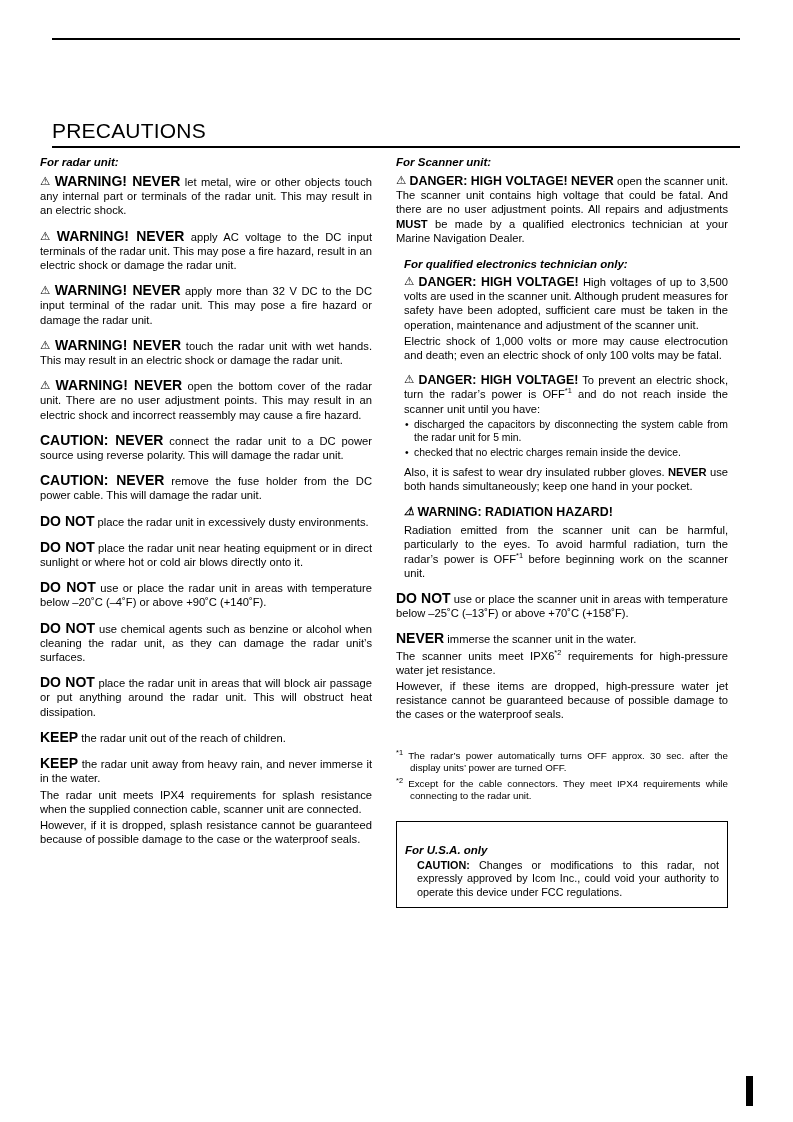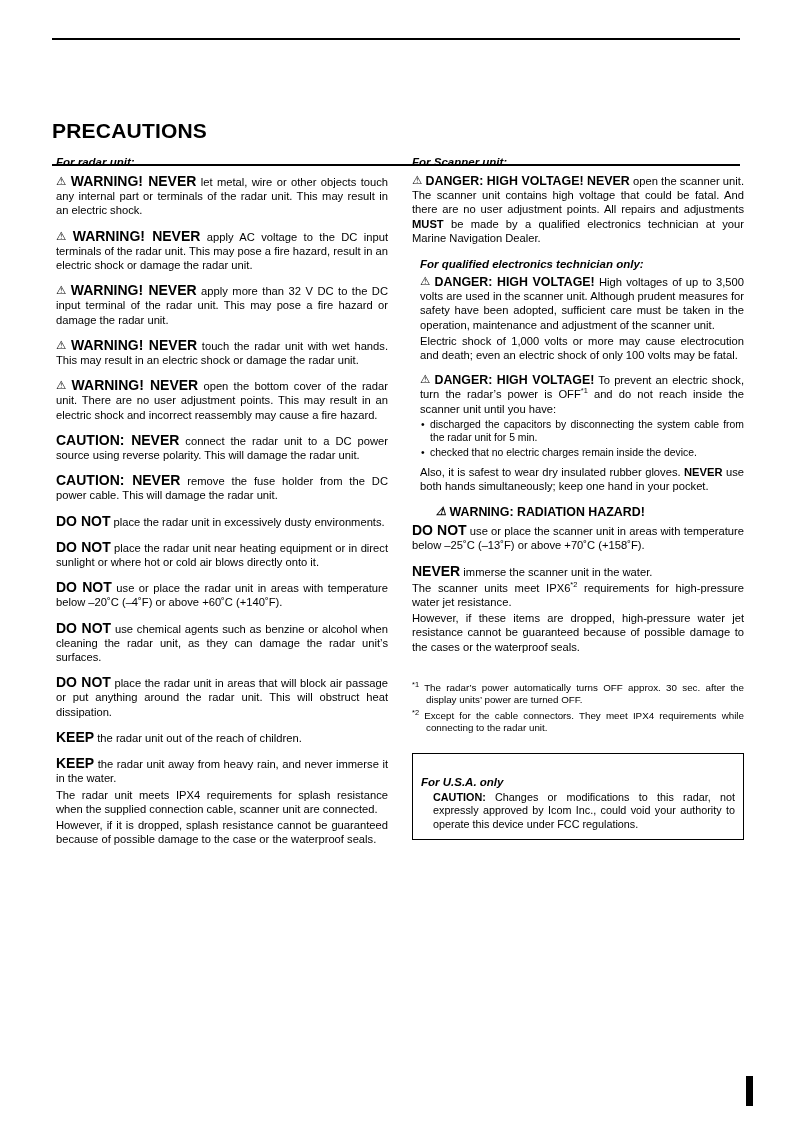--- a/index.html
+++ b/index.html
@@ -30,34 +30,34 @@
     background: #000;
   }
   .title-wrap {
     position: absolute;
     left: 52px;
     top: 119px;
     width: 688px;
   }
   .title {
     font-size: 21px;
-    font-weight: bold;
+    font-weight: normal;
     letter-spacing: 0.2px;
     line-height: 24px;
-    padding-bottom: 20px;
+    padding-bottom: 2px;
   }
   .title-rule {
     width: 688px;
     height: 2px;
     background: #000;
     margin-top: 1px;
   }
   .cols {
     position: absolute;
-    left: 56px;
+    left: 40px;
     top: 155px;
     width: 688px;
     display: flex;
     gap: 24px;
   }
   .col {
     width: 332px;
   }
   .sec-head {
     font-size: 11.5px;
@@ -220,21 +220,21 @@
 
       <p class="blk">
         <span class="lead">DO NOT</span><span> place the radar unit in excessively dusty environments.</span>
       </p>
 
       <p class="blk">
         <span class="lead">DO NOT</span><span> place the radar unit near heating equipment or in direct sunlight or where hot or cold air blows directly onto it.</span>
       </p>
 
       <p class="blk">
-        <span class="lead">DO NOT</span><span> use or place the radar unit in areas with temperature below –20˚C (–4˚F) or above +60˚C (+140˚F).</span>
+        <span class="lead">DO NOT</span><span> use or place the radar unit in areas with temperature below –20˚C (–4˚F) or above +90˚C (+140˚F).</span>
       </p>
 
       <p class="blk">
         <span class="lead">DO NOT</span><span> use chemical agents such as benzine or alcohol when cleaning the radar unit, as they can damage the radar unit’s surfaces.</span>
       </p>
 
       <p class="blk">
         <span class="lead">DO NOT</span><span> place the radar unit in areas that will block air passage or put anything around the radar unit. This will obstruct heat dissipation.</span>
       </p>
 
@@ -275,25 +275,28 @@
       <ul class="bullets">
         <li>discharged the capacitors by disconnecting the system cable from the radar unit for 5 min.</li>
         <li>checked that no electric charges remain inside the device.</li>
       </ul>
 
       <p class="blk indent">
         <span>Also, it is safest to wear dry insulated rubber gloves.</span>
         <span class="bold">NEVER</span><span> use both hands simultaneously; keep one hand in your pocket.</span>
       </p>
 
-      <div class="sub-head" style="margin-left:24px;">
+      <div class="sub-head" style="margin-left:8px;">
         <span class="warn-ico">⚠</span>
         <span style="font-style:normal;font-size:12.4px;">WARNING: RADIATION HAZARD!</span>
       </div>
 
+      <p class="blk indent">
+        <span>Radiation emitted from the scanner unit can be harmful, particularly to the eyes. To avoid harmful radiation, turn the radar’s power is OFF</span><sup>*1</sup><span> before beginning work on the scanner unit.</span>
+      </p>
 
       <p class="blk">
         <span class="lead">DO NOT</span><span> use or place the scanner unit in areas with temperature below –25˚C (–13˚F) or above +70˚C (+158˚F).</span>
       </p>
 
       <p class="blk tight">
         <span class="lead">NEVER</span><span> immerse the scanner unit in the water.</span>
       </p>
 
       <p class="blk tight">

